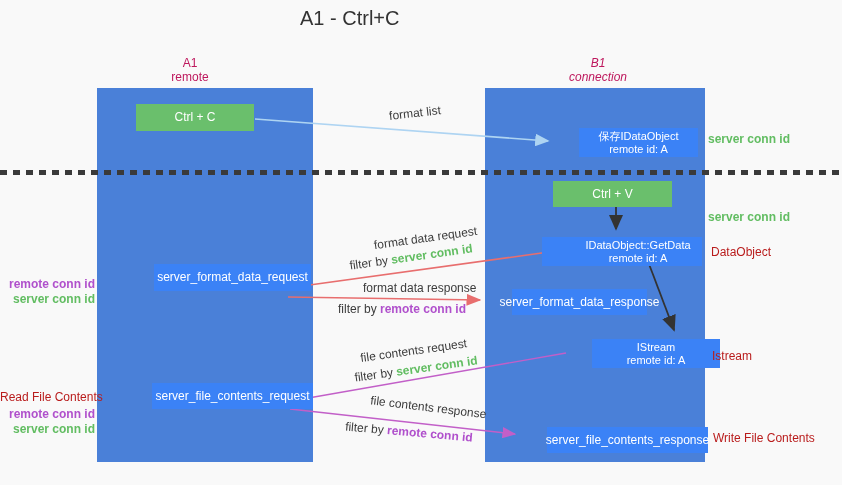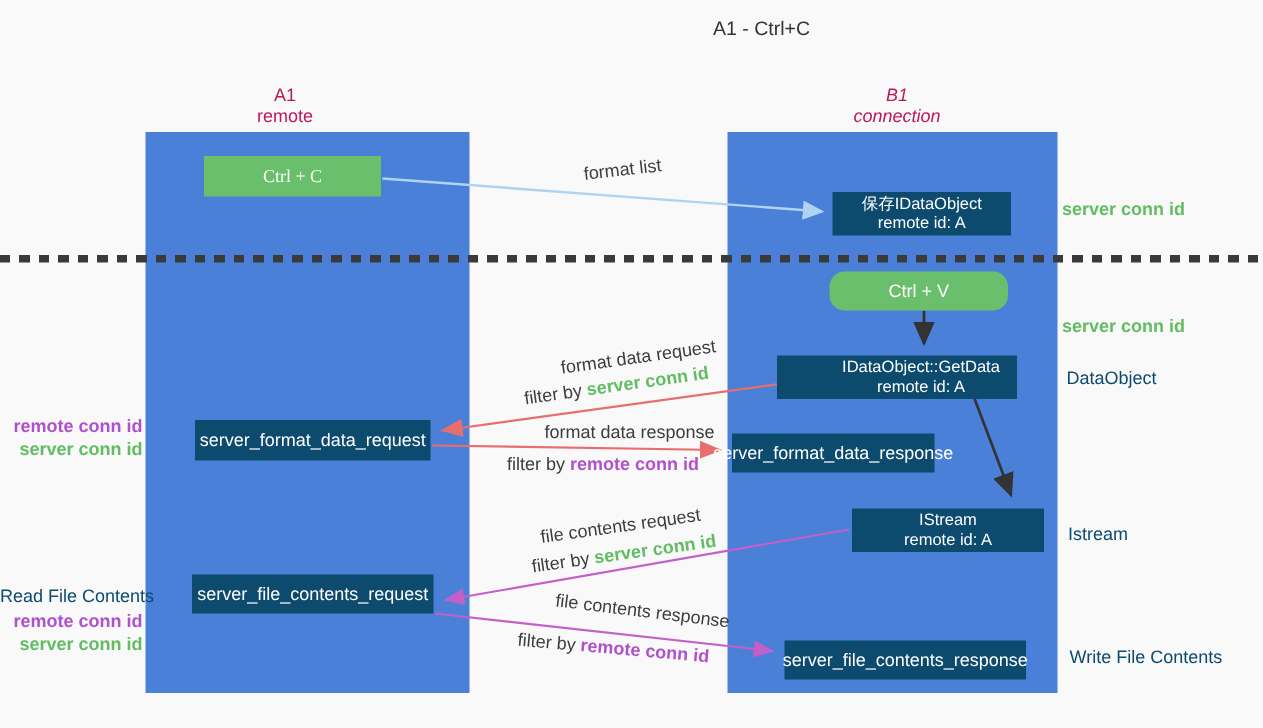--- a/index.html
+++ b/index.html
@@ -17,34 +17,34 @@
     position:absolute;
     background:#4a80d8;
   }
   .lane-header{
     position:absolute;
     text-align:center;
     font-size:12px;line-height:14px;color:#be185d;
   }
   .title{
     position:absolute;left:300px;top:8px;width:240px;
-    text-align:right;font-size:13px;line-height:21px;color:#333;
+    text-align:left;font-size:20px;line-height:21px;color:#333;
   }
   .node{
     position:absolute;
     display:flex;flex-direction:column;
     align-items:center;justify-content:center;
     color:#fff;font-size:12px;line-height:13px;
     text-align:center;
   }
   .node.green{background:#6abf6c;}
-  .node.orange{background:#0c4a6e;}
+  .node.orange{background:#3b82f6;margin-left:24px;}
   .node.two-line{font-size:11px;}
   .side-label{
-    position:absolute;font-size:12px;color:#0c4a6e;white-space:nowrap;
+    position:absolute;font-size:12px;color:#b91c1c;white-space:nowrap;
   }
   .side-label.right-align{left:0;width:95px;text-align:right;}
   .txt-green{color:#62bd62;font-weight:bold;}
   .txt-purple{color:#b050cc;font-weight:bold;}
   .edge-label{
     position:absolute;font-size:12px;color:#3c3c3c;
     white-space:nowrap;text-align:center;
   }
   .rot-up{transform:rotate(-8deg);}
   .rot-up-soft{transform:rotate(-6.5deg);}
@@ -96,39 +96,39 @@
     </defs>
     <line x1="255" y1="119" x2="548" y2="141" stroke="#aed4f2" stroke-width="1.6" marker-end="url(#ah-blue)"></line>
     <line x1="616" y1="207" x2="616" y2="229" stroke="#333333" stroke-width="1.8" marker-end="url(#ah-black)"></line>
     <line x1="549" y1="252" x2="295" y2="287" stroke="#e86e6e" stroke-width="1.5" marker-end="url(#ah-red)"></line>
     <line x1="288" y1="297" x2="480" y2="300" stroke="#e86e6e" stroke-width="1.5" marker-end="url(#ah-red)"></line>
     <line x1="649" y1="264" x2="674" y2="330" stroke="#333333" stroke-width="1.8" marker-end="url(#ah-black)"></line>
     <line x1="566" y1="353" x2="297" y2="400" stroke="#c25fc8" stroke-width="1.4" marker-end="url(#ah-magenta)"></line>
     <line x1="290" y1="409" x2="515" y2="434" stroke="#c25fc8" stroke-width="1.4" marker-end="url(#ah-magenta)"></line>
   </svg>
 
-  <div class="node green" style="left:136px;top:104px;width:118px;height:27px;font-family:Liberation Serif, serif;">
+  <div class="node green" style="left:136px;top:104px;width:118px;height:27px;">
     <span>Ctrl + C</span>
   </div>
 
   <div class="node orange two-line" style="left:555px;top:128px;width:119px;height:29px;">
     <span>保存IDataObject</span>
     <span>remote id: A</span>
   </div>
 
-  <div class="node green" style="left:553px;top:181px;width:119px;height:26px;border-radius:10px;">
+  <div class="node green" style="left:553px;top:181px;width:119px;height:26px;">
     <span>Ctrl + V</span>
   </div>
 
   <div class="node orange two-line" style="left:518px;top:237px;width:128px;height:29px;padding-left:32px;">
     <span>IDataObject::GetData</span>
     <span>remote id: A</span>
   </div>
 
-  <div class="node orange" style="left:130px;top:280px;width:157px;height:27px;">
+  <div class="node orange" style="left:130px;top:264px;width:157px;height:27px;">
     <span>server_format_data_request</span>
   </div>
 
   <div class="node orange" style="left:488px;top:289px;width:135px;height:26px;">
     <span>server_format_data_response</span>
   </div>
 
   <div class="node orange two-line" style="left:568px;top:339px;width:128px;height:29px;">
     <span>IStream</span>
     <span>remote id: A</span>

